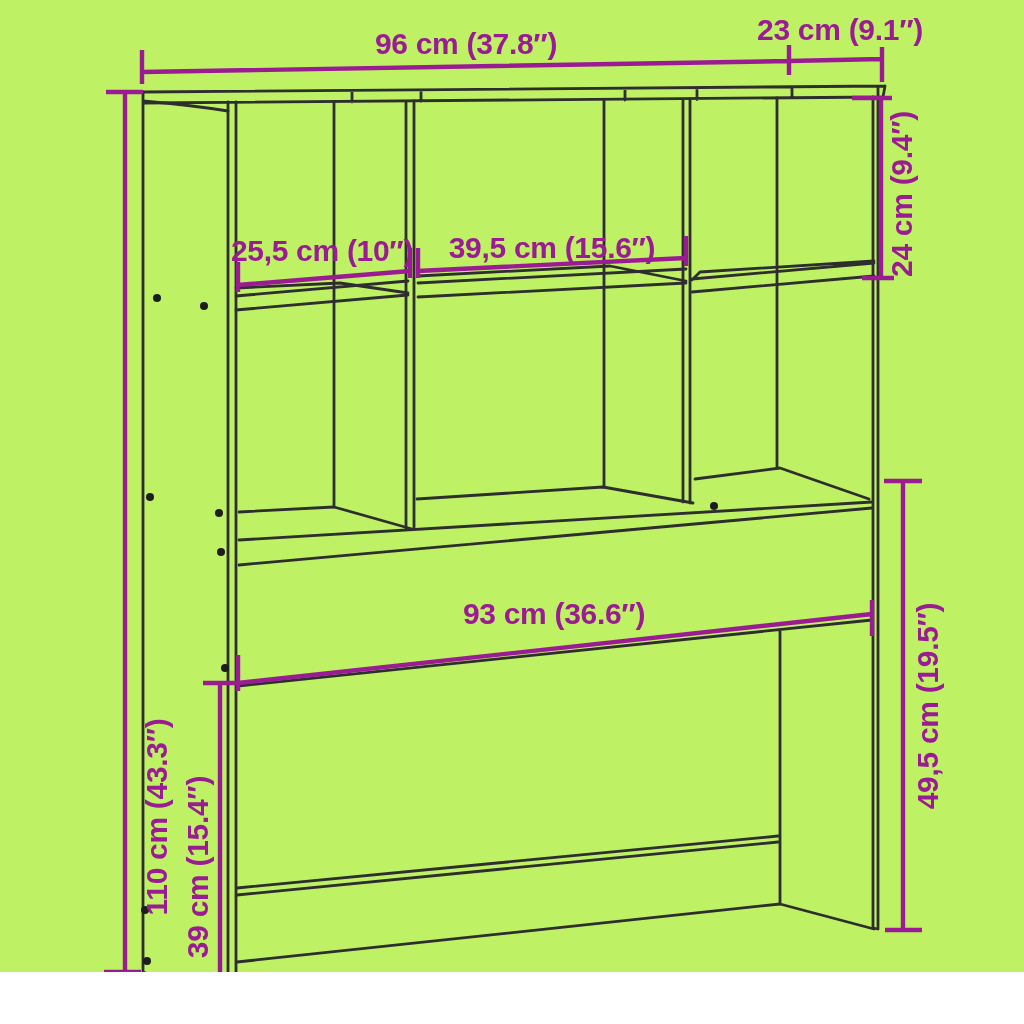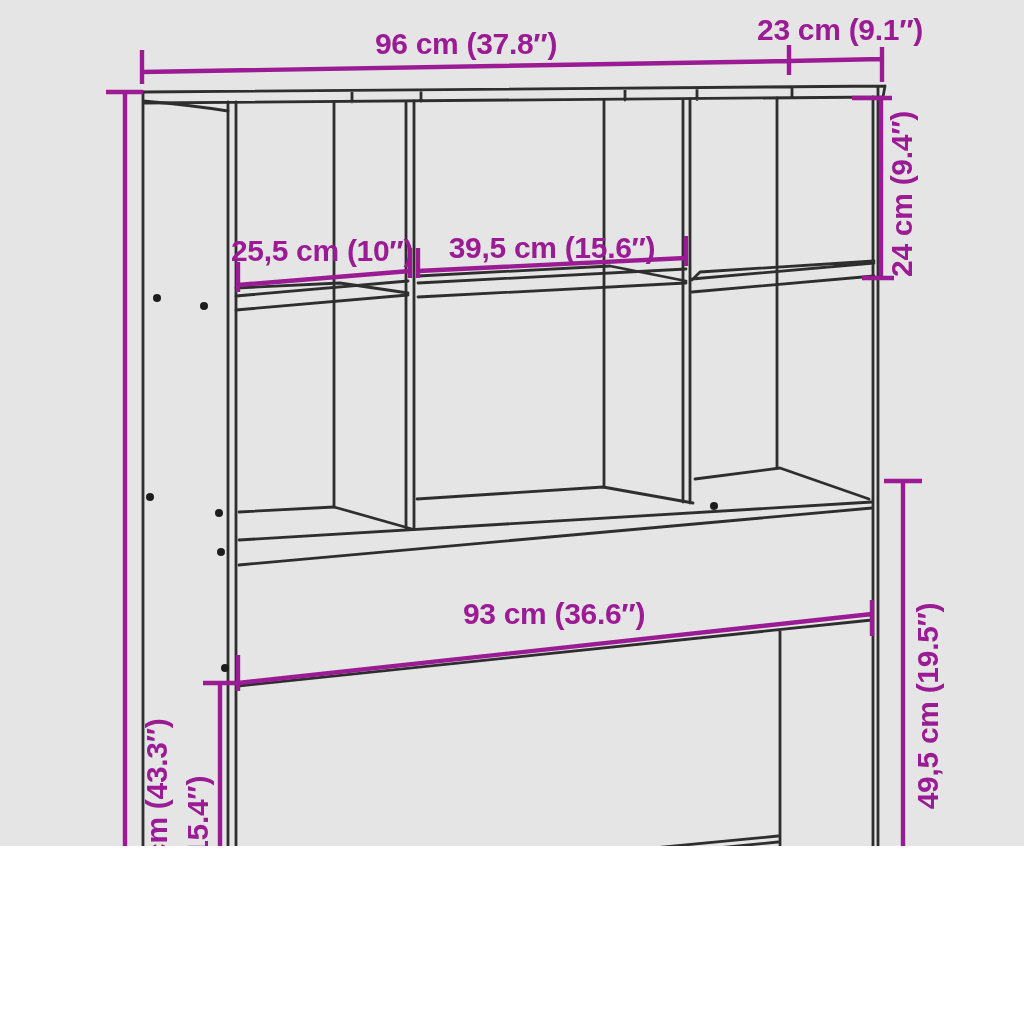--- a/index.html
+++ b/index.html
@@ -1,16 +1,16 @@
 <!DOCTYPE html>
 <html><head>
 <meta charset="utf-8">
 <style>
   html,body{margin:0;padding:0;background:#ffffff;}
-  .stage{width:1024px;height:846px;position:relative;background:#e5e5e5;overflow:hidden;}
+  .stage{width:1024px;height:972px;position:relative;background:#bef264;overflow:hidden;}
   svg{display:block;}
   .blk{stroke:#2e2e2e;stroke-width:2.8;fill:none;stroke-linecap:round;stroke-linejoin:round;}
   .dim{stroke:#9B1B95;stroke-width:4.4;fill:none;stroke-linecap:butt;}
   .dot{fill:#1d1d1d;stroke:none;}
   .lbl{
     font-family:"Liberation Sans","DejaVu Sans",sans-serif;
     font-weight:bold;
     font-size:30px;
     letter-spacing:-0.3px;
     fill:#9B1B95;

